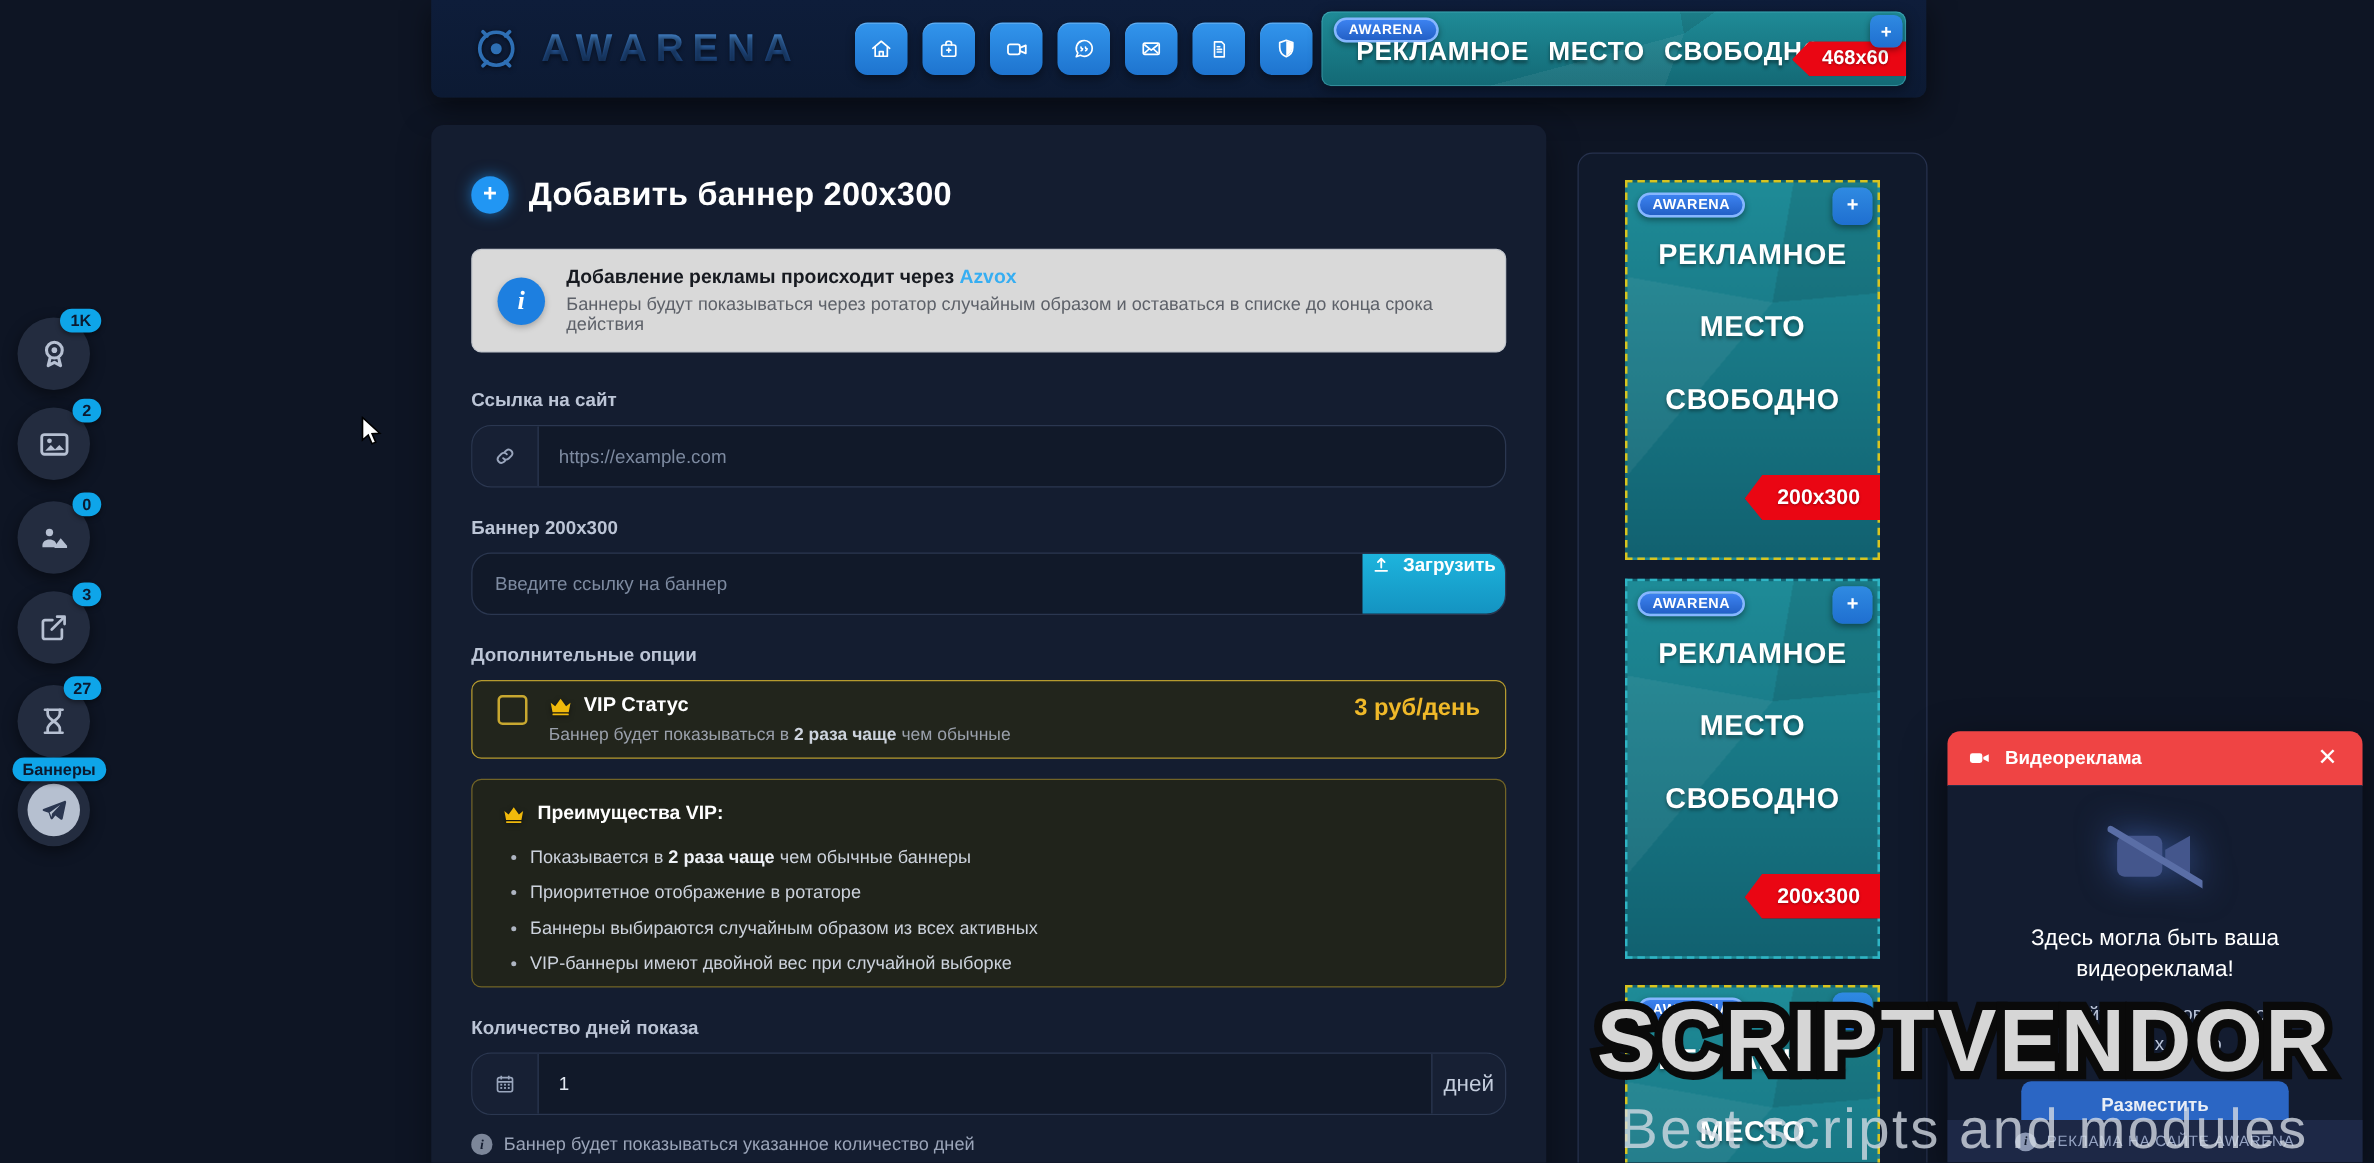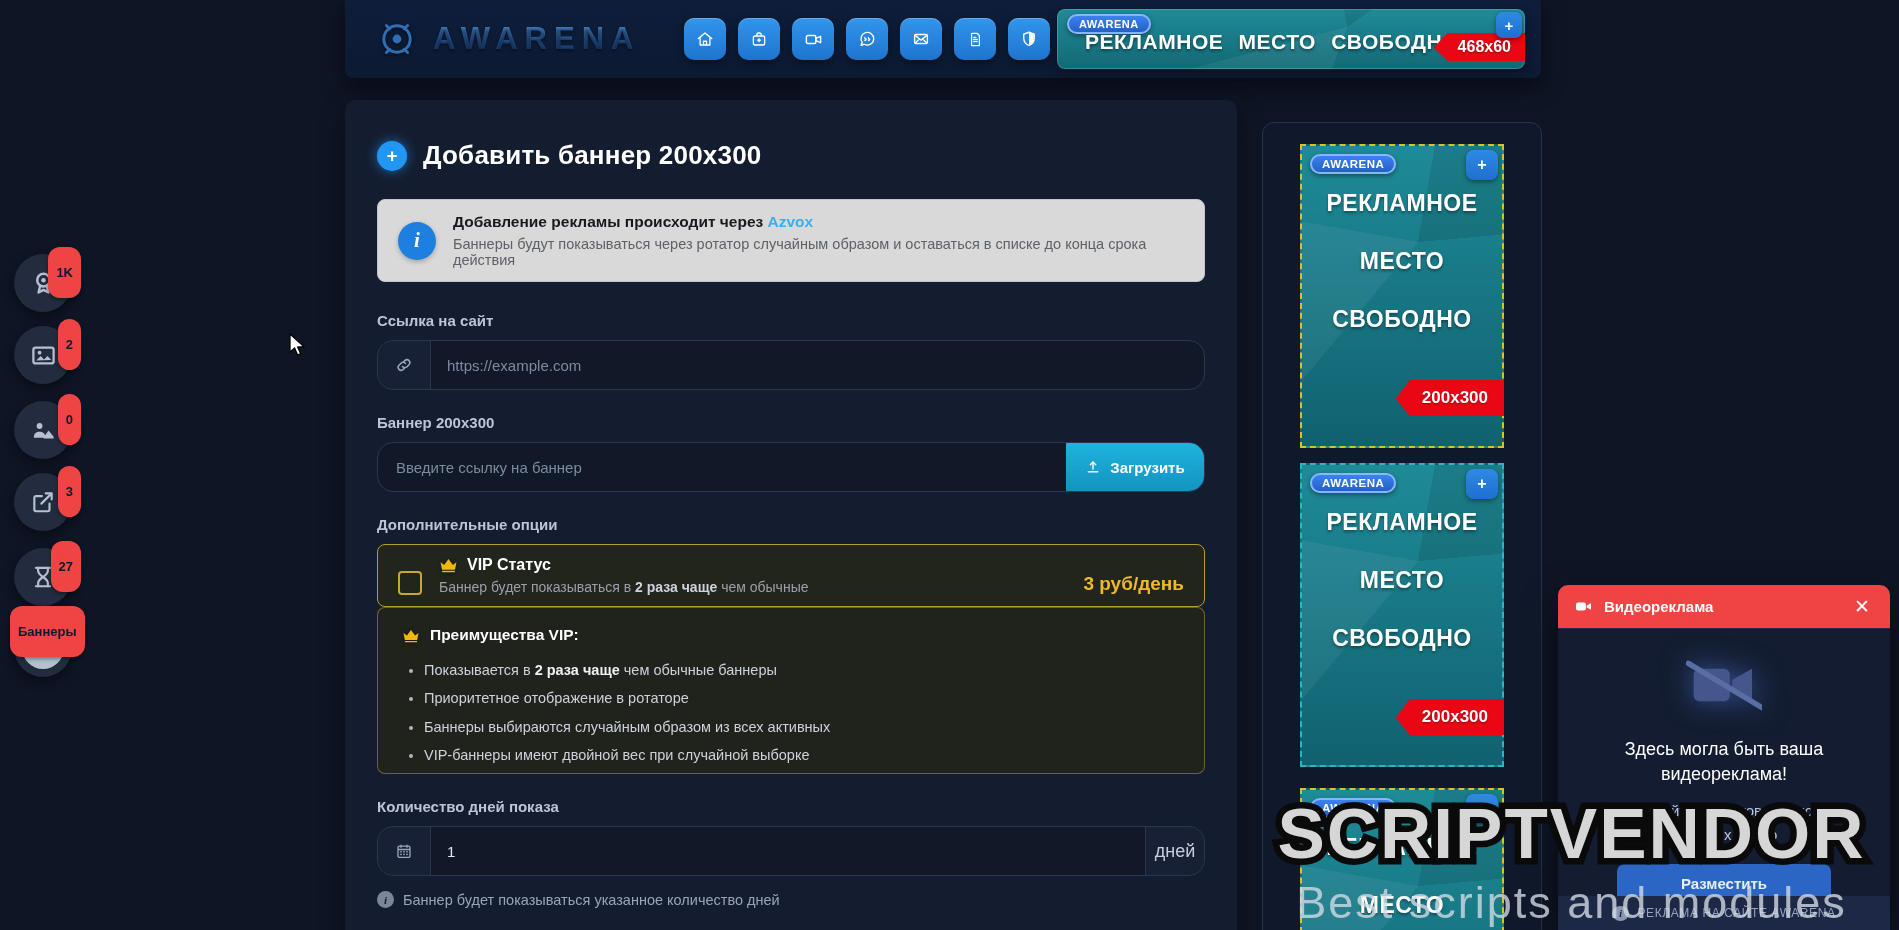--- a/index.html
+++ b/index.html
@@ -73,22 +73,22 @@
   .banner468 .plus-btn{top:3px;right:3px;width:26px;height:26px;border-radius:7px;font-size:15px;}
 
   
   .float-btn{
     position:absolute;left:14px;width:58px;height:58px;border-radius:50%;
     background:#232c3f;border:none;cursor:pointer;color:#b6c0d2;
     display:flex;align-items:center;justify-content:center;
     box-shadow:0 4px 12px rgba(0,0,0,.45);
   }
   .float-badge{
-    position:absolute;top:-7px;right:-9px;background:#ef4444;color:#0b1a30;
-    font-weight:bold;font-size:13px;border-radius:12px;padding:18px 8px;
+    position:absolute;top:-7px;right:-9px;background:#0ea5e9;color:#0b1a30;
+    font-weight:bold;font-size:13px;border-radius:12px;padding:2px 8px;
     box-shadow:0 2px 4px rgba(0,0,0,.4);white-space:nowrap;
   }
   .float-badge.wide{right:auto;left:-4px;top:-13px;}
   .tg-circle{width:42px;height:42px;border-radius:50%;background:#b6c0d0;display:flex;align-items:center;justify-content:center;}
 
   
   .card{
     position:absolute;left:345px;top:100px;width:892px;height:870px;
     background:#141d30;border-radius:10px;
     box-shadow:0 10px 26px rgba(0,0,0,.38);
@@ -125,30 +125,30 @@
     width:52px;display:flex;align-items:center;justify-content:center;
     color:#9aa6bd;background:rgba(30,42,66,.45);border-right:1px solid #2b3750;
   }
   .ig-addon.right{border-right:none;border-left:1px solid #2b3750;width:58px;color:#c4cddd;font-size:18px;}
   .input-group input{
     flex:1;min-width:0;background:transparent;border:none;outline:none;
     color:#e2e8f1;font-size:15px;padding:0 16px;font-family:"Liberation Sans",sans-serif;
   }
   .input-group input::placeholder{color:#7d8aa0;}
   .upload-btn{
-    width:138px;border:none;cursor:pointer;
+    width:114px;border:none;cursor:pointer;
     background:linear-gradient(180deg,#1db4dd,#1493c1);
     color:#fff;font-size:15px;font-weight:600;
-    display:flex;align-items:center;justify-content:center;gap:9px;
+    display:flex;align-items:flex-start;justify-content:center;gap:9px;
     font-family:"Liberation Sans",sans-serif;
   }
 
   .vip-box{
     border:1px solid #b69b2f;border-radius:8px;background:#22251c;
-    padding:11px 20px;display:flex;align-items:flex-end;gap:17px;margin-bottom:0;cursor:pointer;
+    padding:11px 20px;display:flex;align-items:flex-start;gap:17px;margin-bottom:16px;cursor:pointer;
   }
   .vip-check{
     flex:0 0 20px;width:20px;height:20px;border:2px solid #c8a830;border-radius:4px;
     background:transparent;cursor:pointer;
   }
   .vip-title-row{display:flex;align-items:center;gap:9px;}
   .vip-title{color:#fff;font-weight:bold;font-size:16px;}
   .vip-desc{color:#9aa0ab;font-size:14px;margin-top:5px;}
   .vip-desc b{color:#cdd3dd;}
   .vip-price{margin-left:auto;color:#f0b929;font-weight:bold;font-size:19px;white-space:nowrap;}

